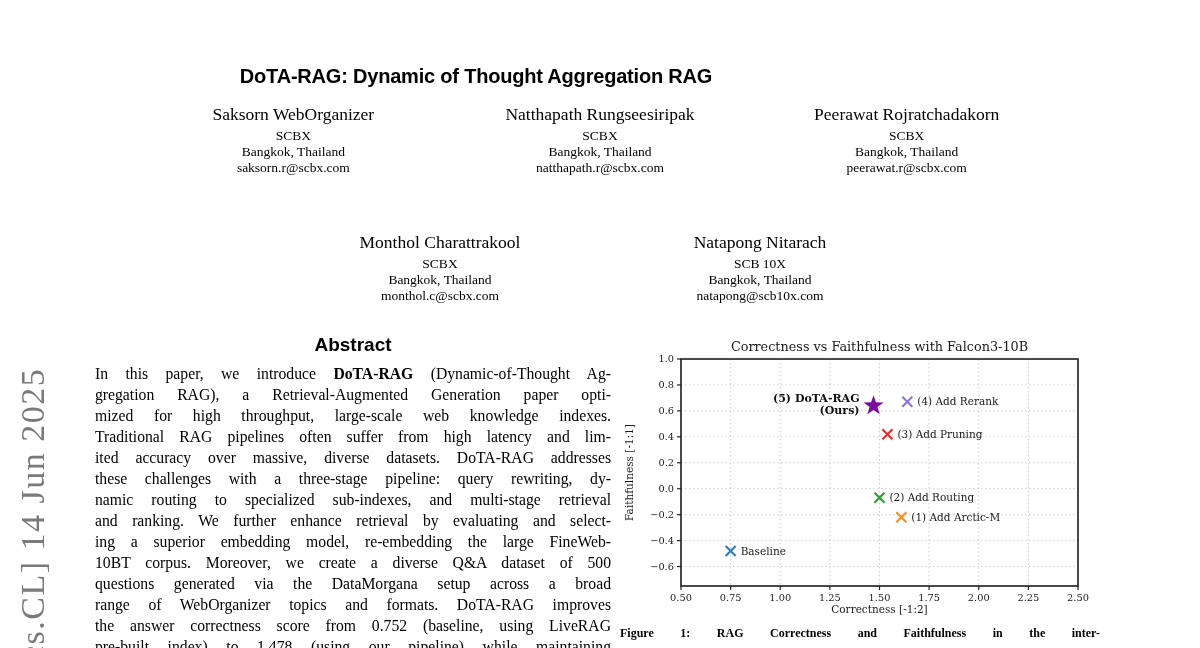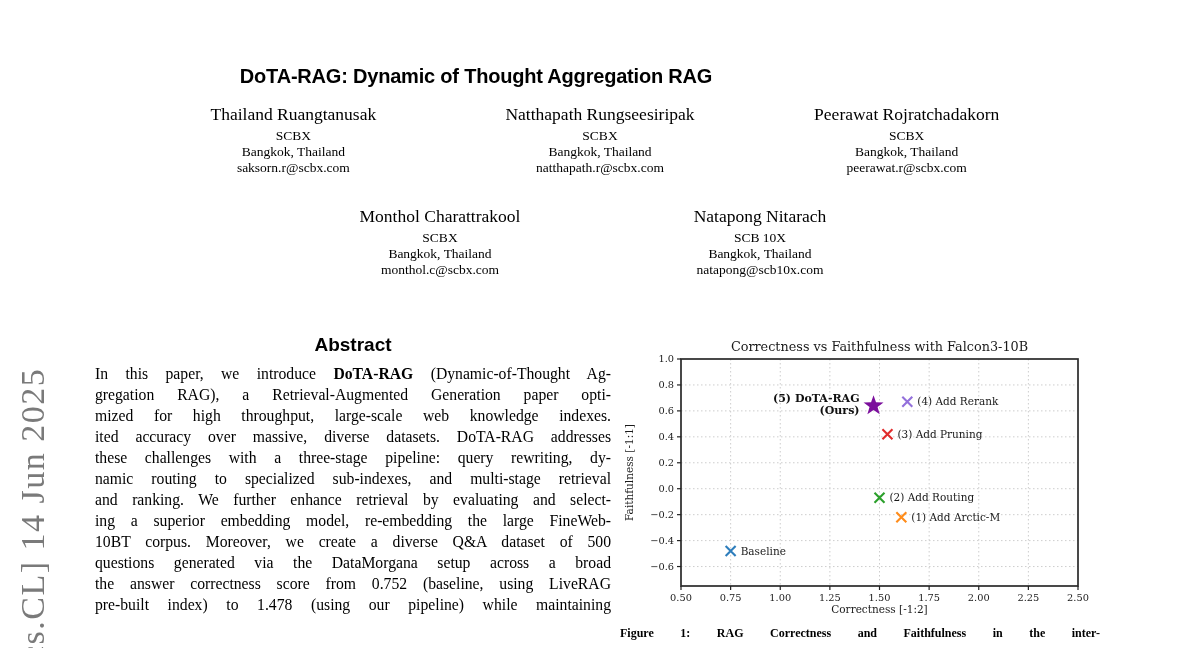--- a/index.html
+++ b/index.html
@@ -9,21 +9,21 @@
   .arxiv-strip{position:absolute;left:14px;top:661px;transform-origin:0 0;
         transform:rotate(-90deg);white-space:nowrap;font-size:34px;letter-spacing:1.5px;
         color:#7a7a7a;font-family:"Liberation Serif",serif;}
 
   .paper-title{position:absolute;top:52px;left:0;width:952px;text-align:center;
         font-family:"Liberation Sans",sans-serif;font-weight:bold;font-size:20px;
         letter-spacing:-0.2px;}
 
   .authors-row{position:absolute;display:flex;}
   #authors-row-1{top:104px;left:140px;width:920px;}
-  #authors-row-2{top:206px;left:280px;width:640px;}
+  #authors-row-2{top:232px;left:280px;width:640px;}
   .author-card{flex:1;text-align:center;line-height:1.2;}
   .author-name{font-size:17.5px;margin-bottom:3px;}
   .author-line{font-size:13.5px;}
 
   .left-col{position:absolute;left:95px;top:334px;width:516px;}
   .abs-heading{font-size:19px;font-weight:bold;margin:0 0 7px 0;
         font-family:"Liberation Sans",sans-serif;letter-spacing:0;text-align:center;}
   .abs-line{font-size:15.7px;line-height:21px;text-align:justify;text-align-last:justify;}
   .abs-line .b{font-weight:bold;}
   .abs-line .i{}
@@ -36,21 +36,21 @@
 <body>
 
 <div class="page">
 
   <div class="arxiv-strip">cs.CL]  14 Jun 2025</div>
 
   <h1 class="paper-title">DoTA-RAG: Dynamic of Thought Aggregation RAG</h1>
 
   <div class="authors-row" id="authors-row-1">
       <div class="author-card">
-        <div class="author-name">Thailand Ruangtanusak</div>
+        <div class="author-name">Saksorn WebOrganizer</div>
         <div class="author-line">SCBX</div>
         <div class="author-line">Bangkok, Thailand</div>
         <div class="author-line">saksorn.r@scbx.com</div>
       </div>
       <div class="author-card">
         <div class="author-name">Natthapath Rungseesiripak</div>
         <div class="author-line">SCBX</div>
         <div class="author-line">Bangkok, Thailand</div>
         <div class="author-line">natthapath.r@scbx.com</div>
       </div>
@@ -75,27 +75,29 @@
         <div class="author-line">natapong@scb10x.com</div>
       </div>
     </div>
 
   <div class="left-col">
     <h2 class="abs-heading">Abstract</h2>
     <div id="abstract-body">
         <div class="abs-line"><span>In this paper, we introduce </span><span class="b">DoTA-RAG</span><span> (</span><span class="i">Dynamic-of-Thought Ag-</span></div>
         <div class="abs-line"><span class="i">gregation RAG</span><span>), a Retrieval-Augmented Generation paper opti-</span></div>
         <div class="abs-line"><span>mized for high throughput, large-scale web knowledge indexes.</span></div>
+        <div class="abs-line"><span>Traditional RAG pipelines often suffer from high latency and lim-</span></div>
         <div class="abs-line"><span>ited accuracy over massive, diverse datasets. DoTA-RAG addresses</span></div>
         <div class="abs-line"><span>these challenges with a three-stage pipeline: query rewriting, dy-</span></div>
         <div class="abs-line"><span>namic routing to specialized sub-indexes, and multi-stage retrieval</span></div>
         <div class="abs-line"><span>and ranking. We further enhance retrieval by evaluating and select-</span></div>
         <div class="abs-line"><span>ing a superior embedding model, re-embedding the large FineWeb-</span></div>
         <div class="abs-line"><span>10BT corpus. Moreover, we create a diverse Q&amp;A dataset of 500</span></div>
         <div class="abs-line"><span>questions generated via the DataMorgana setup across a broad</span></div>
+        <div class="abs-line"><span>range of WebOrganizer topics and formats. DoTA-RAG improves</span></div>
         <div class="abs-line"><span>the answer correctness score from 0.752 (baseline, using LiveRAG</span></div>
         <div class="abs-line"><span>pre-built index) to 1.478 (using our pipeline) while maintaining</span></div>
       </div>
   </div>
 
   <div class="right-col">
     <svg id="chart" width="480" height="282" viewBox="0 0 480 282">
         <g stroke="#c7c7c7" stroke-width="0.9" stroke-dasharray="1.5,2.5">
           <line x1="110.625" y1="21" x2="110.625" y2="248"></line>
           <line x1="160.25" y1="21" x2="160.25" y2="248"></line>

